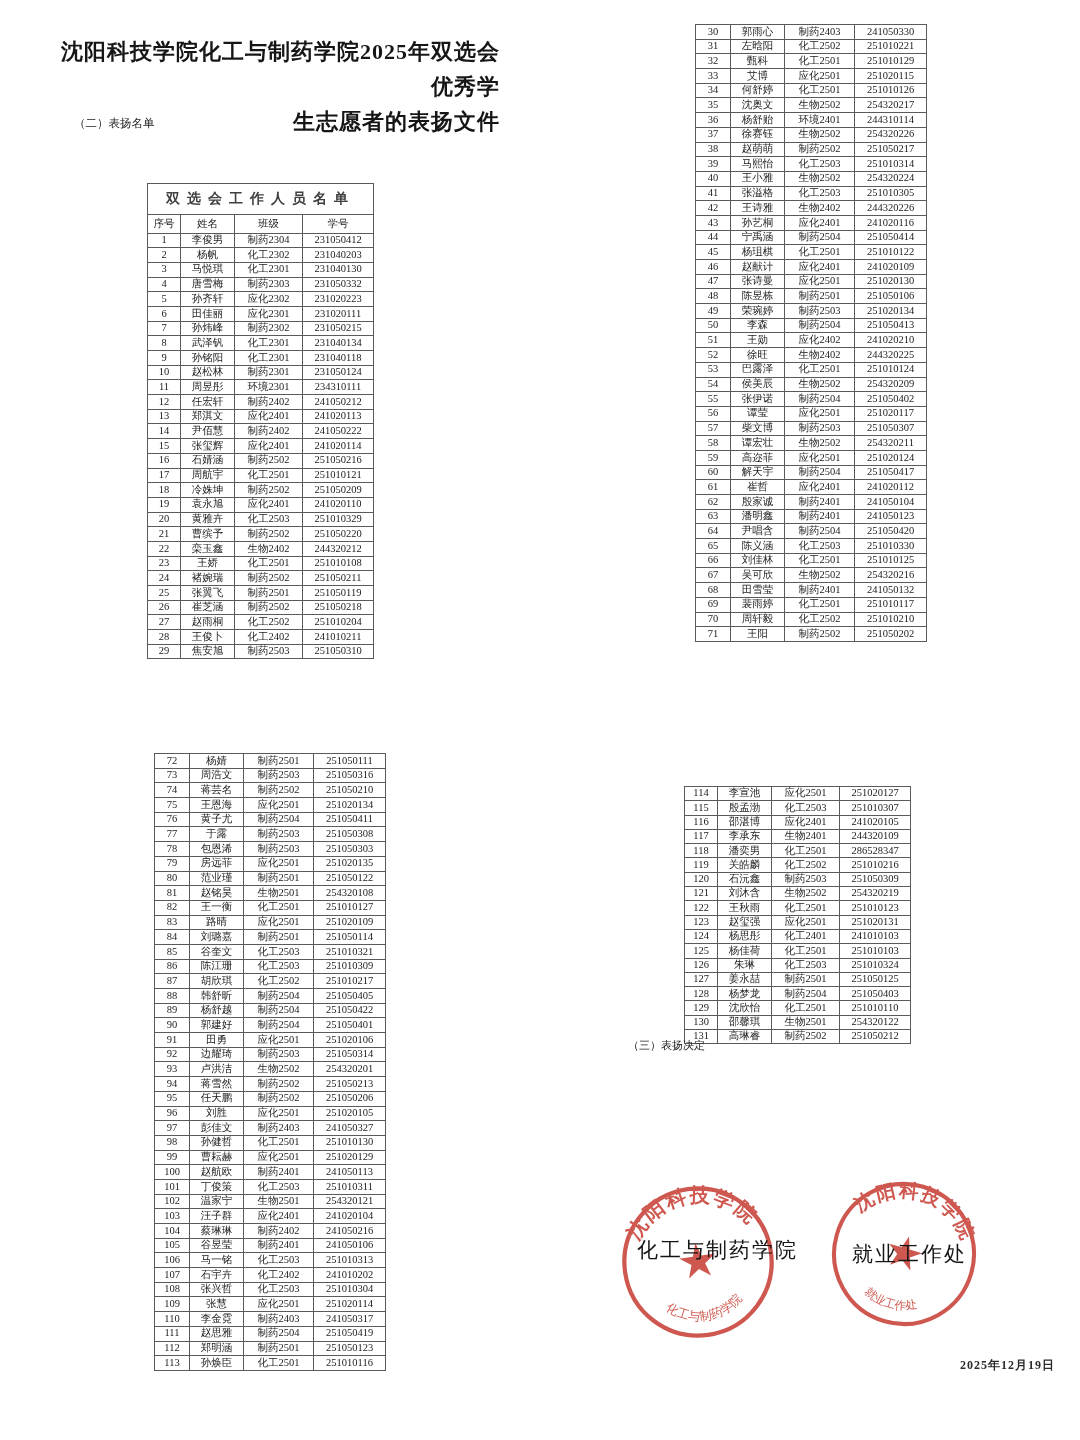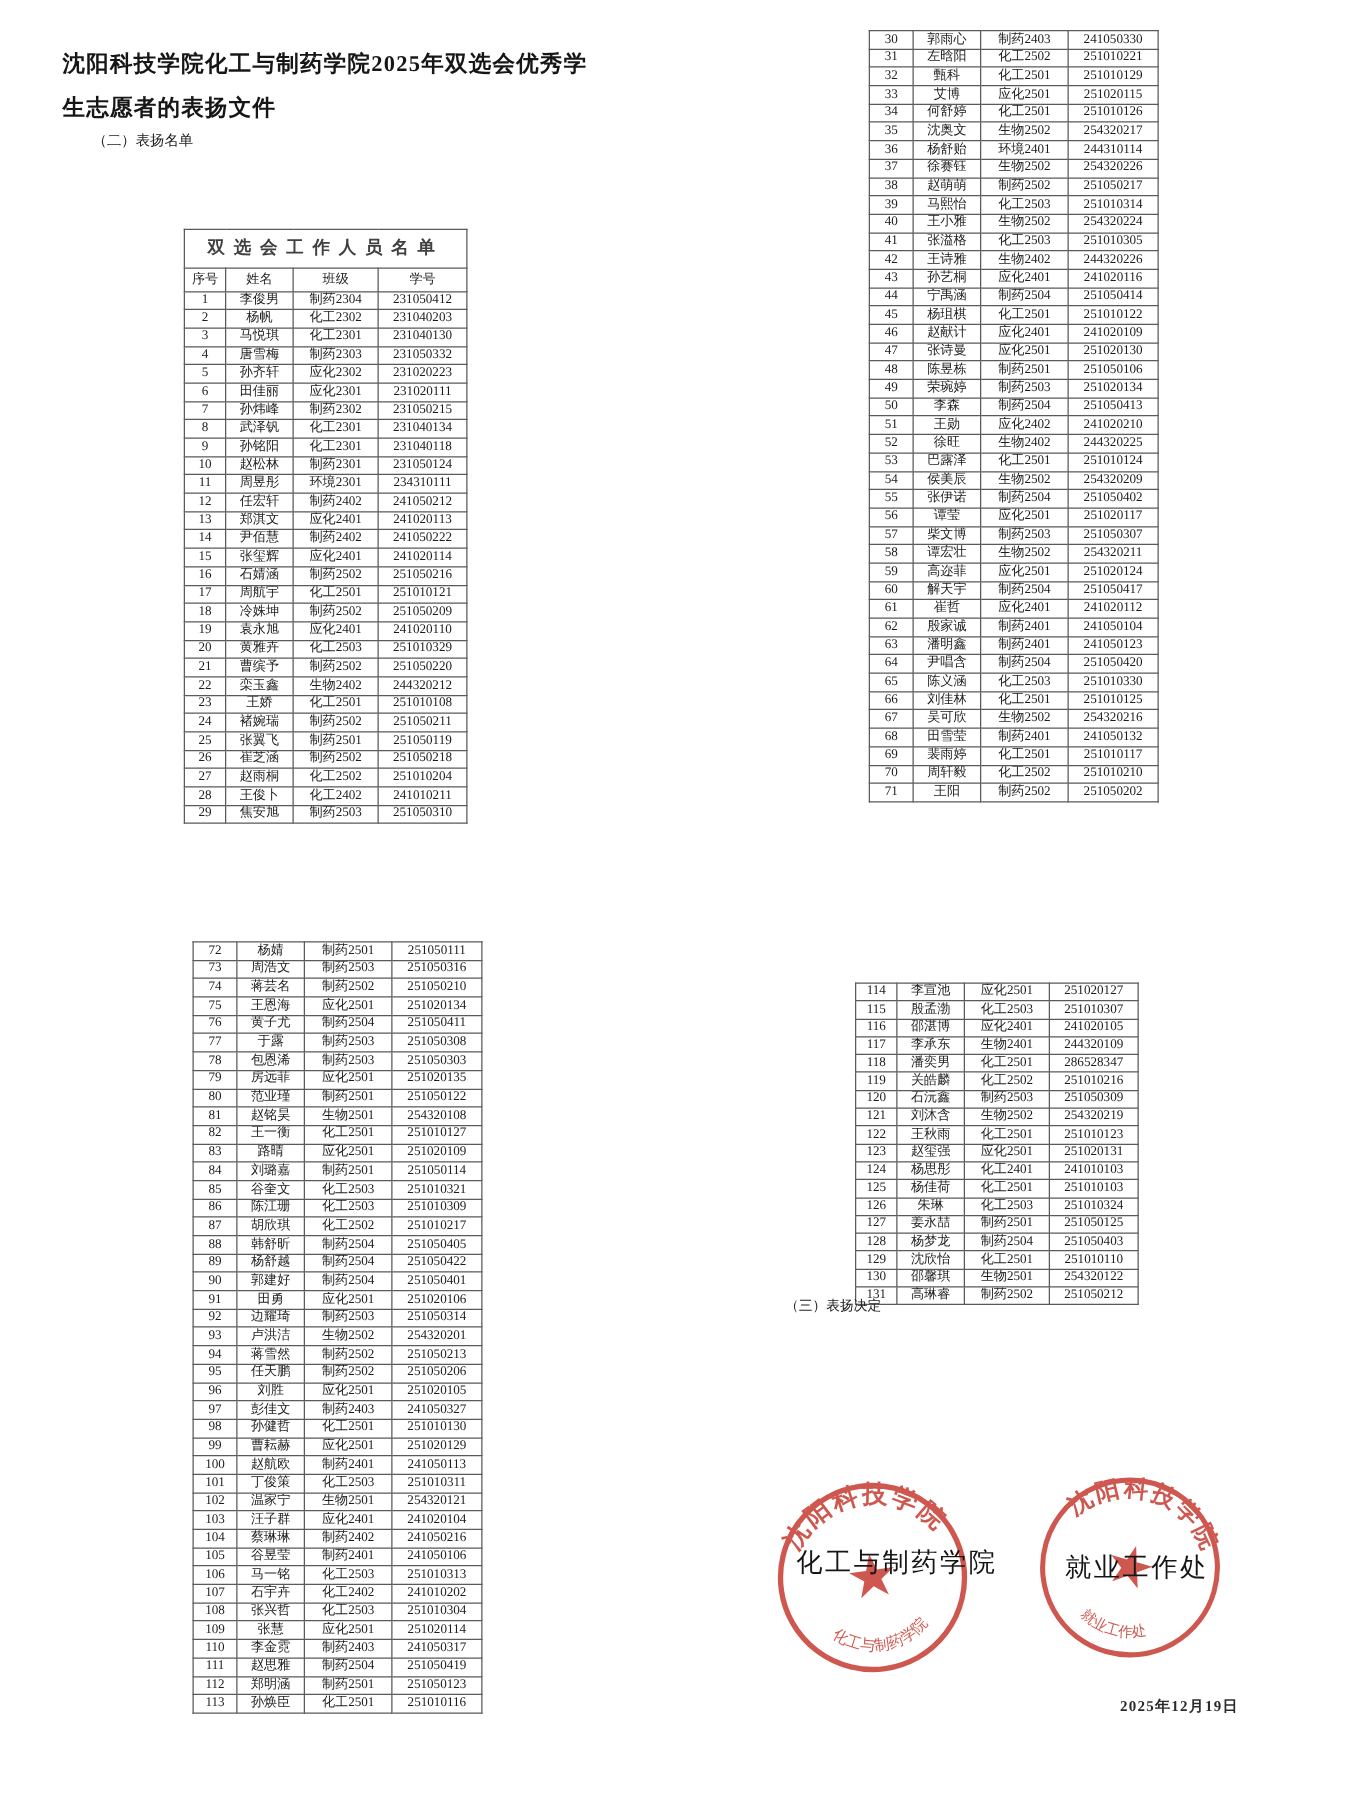--- a/index.html
+++ b/index.html
@@ -4,29 +4,29 @@
 <style>
   * { margin: 0; padding: 0; box-sizing: border-box; }
   html, body { background: #ffffff; }
   body {
     width: 1080px; height: 1440px; position: relative;
     font-family: "Liberation Serif", "DejaVu Serif", serif;
     color: #1f1f1f;
   }
   .doc-title {
     position: absolute; left: 50px; top: 34px; width: 450px;
-    font-size: 18px; font-weight: bold; text-align: left;
+    font-size: 22px; font-weight: bold; text-align: right;
     line-height: 35px; letter-spacing: 1px; color: #161616;
   }
   .intro {
     position: absolute; left: 74px; top: 98px; width: 408px;
     font-size: 11.5px; line-height: 15.6px; text-align: justify; color: #222;
   }
   .intro p { text-indent: 2em; }
-  .sec-label { margin-top: 8px; font-size: 11.5px; color: #222; }
+  .sec-label { margin-top: 18px; font-size: 11.5px; color: #222; }
   table.roster {
     border-collapse: collapse; table-layout: fixed;
     position: absolute; background: transparent; color: #1c1c1c;
   }
   table.roster td {
     border: 1px solid #5a5a5a; text-align: center; vertical-align: middle;
     font-size: 10.5px; padding: 0; white-space: nowrap; overflow: hidden;
     height: 14.7px; line-height: 1;
   }
   #t1 { left: 147px; top: 183px; width: 226px; }
@@ -47,21 +47,21 @@
   .stamp { position: absolute; opacity: 0.88; }
   .stamp-left  { left: 618px; top: 1182px; transform: rotate(-8deg); }
   .stamp-right { left: 828px; top: 1178px; transform: rotate(16deg); }
   .stamp-overlay {
     position: absolute; font-size: 21px; color: #151515;
     letter-spacing: 2px; white-space: nowrap; font-weight: 500;
   }
   .overlay-left  { left: 637px; top: 1236px; }
   .overlay-right { left: 852px; top: 1240px; }
   .doc-date {
-    position: absolute; left: 896px; top: 1357px;
+    position: absolute; left: 960px; top: 1357px;
     font-size: 12px; color: #2b2b2b; letter-spacing: 1px; font-weight: bold;
   }
 </style>
 </head>
 <body>
 
 <div class="doc-title">
   <div>沈阳科技学院化工与制药学院2025年双选会优秀学</div>
   <div>生志愿者的表扬文件</div>
 </div>

